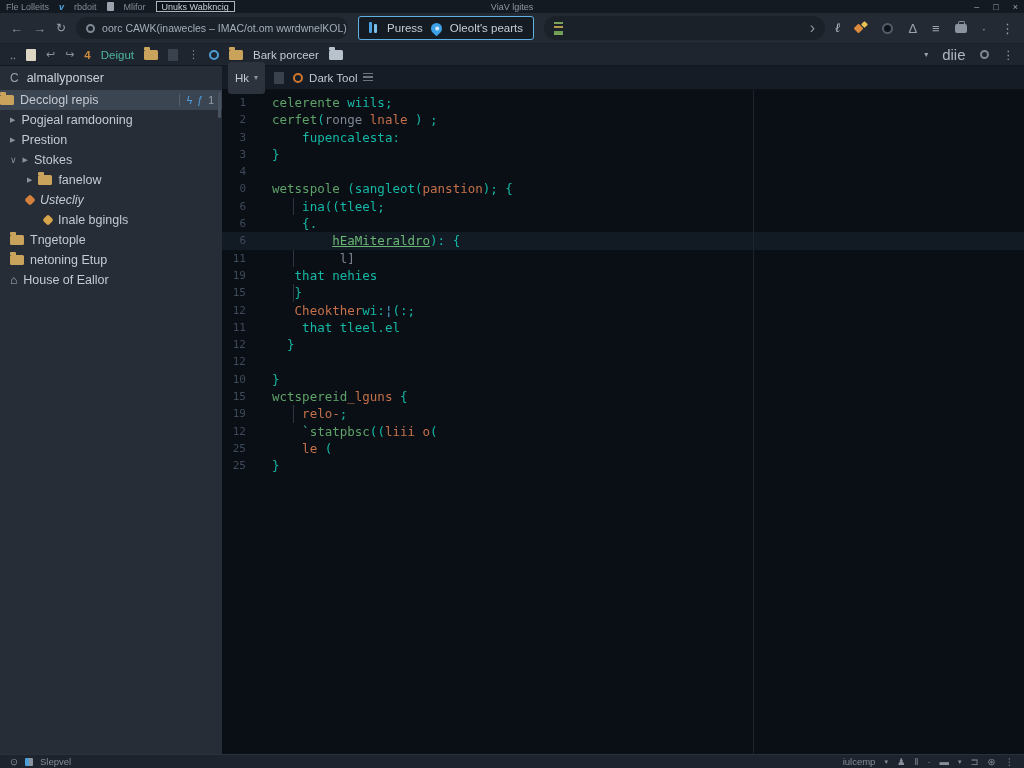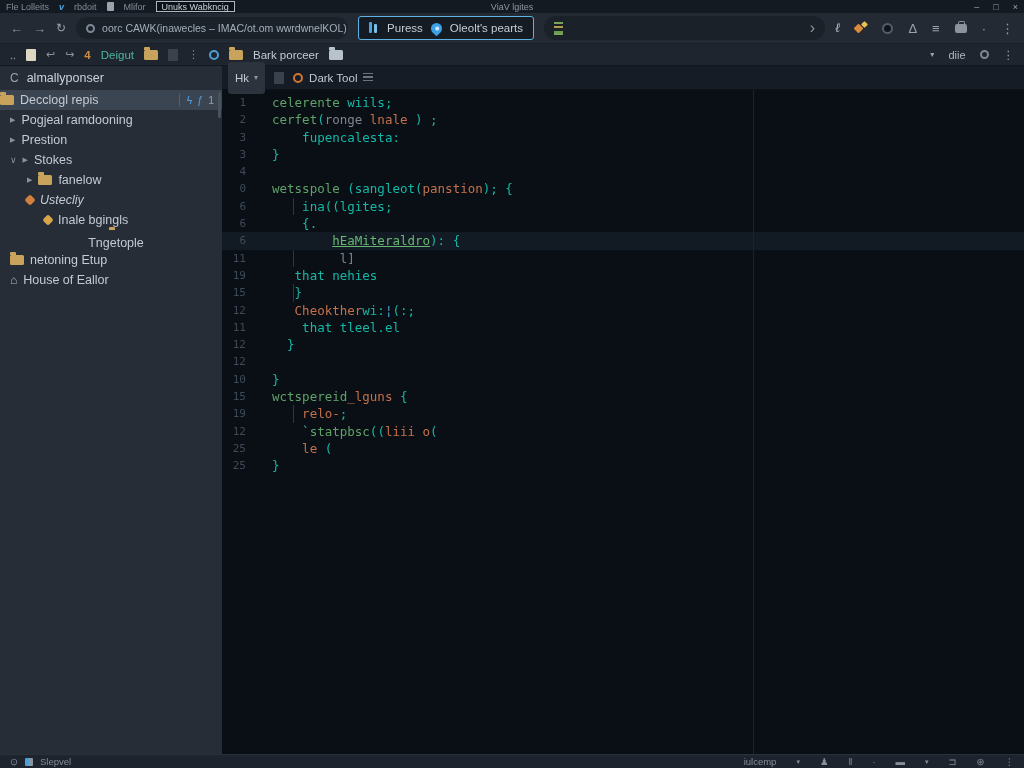--- a/index.html
+++ b/index.html
@@ -48,21 +48,21 @@
   .t2-ic { color:#8a939e; font-size:11px; }
   .doc-ic { display:inline-block; width:10px; height:12px; background:#ddd6c2; border-radius:1px; position:relative; }
   .doc-ic.dark { background:#39424d; }
   .step-num { color:#d08a3e; font-weight:bold; }
   .step-label { color:#4db6a0; }
   .folder { display:inline-block; width:14px; height:10px; background:#c9a35c; border-radius:1.5px; position:relative; }
   .folder::before { content:""; position:absolute; top:-3px; left:0; width:6px; height:3px; background:inherit; border-radius:1px 1px 0 0; }
   .folder.open { background:#b8c2cc; }
   .bluedonut { width:10px; height:10px; border:2px solid #4d9fd8; border-radius:50%; }
   .t2-right { margin-left:auto; display:flex; align-items:center; gap:14px; color:#9aa3ad; }
-  .t2-right .lbl { color:#aeb6bf; font-size:11px; }
+  .t2-right .lbl { color:#aeb6bf; font-size:15px; }
 
   
   .sidebar { position:absolute; top:66px; left:0; width:222px; bottom:14px; background:#262d37; font-size:12.5px; }
   .sb-header { height:24px; display:flex; align-items:center; gap:8px; padding:0 10px; color:#ccd2da; }
   .sb-header .c-ic { color:#9aa3ad; font-size:12px; }
   .tree-row { height:20px; display:flex; align-items:center; gap:6px; color:#c3cad3; white-space:nowrap; }
   .tree-row.selected { background:#3b4552; }
   .tri { color:#8a919c; font-size:7px; flex:none; }
   .chev { color:#8a919c; font-size:9px; flex:none; }
   .home-i { color:#aab2bc; font-size:12px; flex:none; }
@@ -90,21 +90,21 @@
   .tk-g { color:#5fa269; } .tk-o { color:#c4704a; } .tk-w { color:#14b8a6; }
   .tk-gy { color:#7d8692; } .tk-b { color:#57a8dc; } .tk-t { color:#49b3a3; }
   .tk-u { color:#69b573; text-decoration:underline; }
   .wrap-guide { position:absolute; left:531px; top:24px; bottom:0; width:1px; background:#1b242e; }
 
   
   .statusbar { position:absolute; left:0; right:0; bottom:0; height:14px; background:#1d242d;
     border-top:1px solid #2a313b; display:flex; align-items:center; gap:7px; padding:0 10px;
     font-size:9.5px; color:#858e9a; }
   .sb-grid { width:8px; height:8px; background:linear-gradient(90deg,#4d9fd8 0 4px,#8a939e 4px); border-radius:1px; }
-  .st-right { margin-left:auto; display:flex; align-items:center; gap:20px; }
+  .st-right { margin-left:auto; display:flex; align-items:center; gap:9px; }
 </style>
 </head>
 <body>
 
 <div class="titlebar">
   <span>Fle Lolleits</span>
   <span class="logo-v">v</span>
   <span>rbdoit</span>
   <span class="tb-doc"></span>
   <span>Mlifor</span>
@@ -204,21 +204,21 @@
         <span class="tree-label">fanelow</span>
       </div>
       <div class="tree-row" style="padding-left: 26px; font-style: italic;">
         <span class="i-plugin"></span>
         <span class="tree-label">Ustecliy</span>
       </div>
       <div class="tree-row" style="padding-left: 44px;">
         <span class="i-plugin2"></span>
         <span class="tree-label">Inale bgingls</span>
       </div>
-      <div class="tree-row" style="padding-left: 10px; flex-direction: column;">
+      <div class="tree-row" style="padding-left: 10px;">
         <span class="folder"></span>
         <span class="tree-label">Tngetople</span>
       </div>
       <div class="tree-row" style="padding-left: 10px;">
         <span class="folder"></span>
         <span class="tree-label">netoning Etup</span>
       </div>
       <div class="tree-row" style="padding-left: 10px;">
         <span class="home-i">⌂</span>
         <span class="tree-label">House of Eallor</span>
@@ -261,21 +261,21 @@
         <span class="gutter">4</span>
         <span class="ltext"></span>
       </div>
       <div class="code-line">
         <span class="gutter">0</span>
         <span class="ltext"><span class="tk-g">wetsspole</span><span class="tk-w"> (sangleot(</span><span class="tk-o">panstion</span><span class="tk-w">); {</span></span>
       </div>
       <div class="code-line">
         <span class="gutter">6</span>
         <span class="iguide"></span>
-        <span class="ltext"><span class="tk-w">    ina((lgites;</span></span>
+        <span class="ltext"><span class="tk-w">    ina((tleel;</span></span>
       </div>
       <div class="code-line">
         <span class="gutter">6</span>
         <span class="ltext"><span class="tk-w">    {.</span></span>
       </div>
       <div class="code-line hl">
         <span class="gutter">6</span>
         <span class="ltext"><span class="tk-w">        </span><span class="tk-u">hEaMiteraldro</span><span class="tk-w">): {</span></span>
       </div>
       <div class="code-line">

